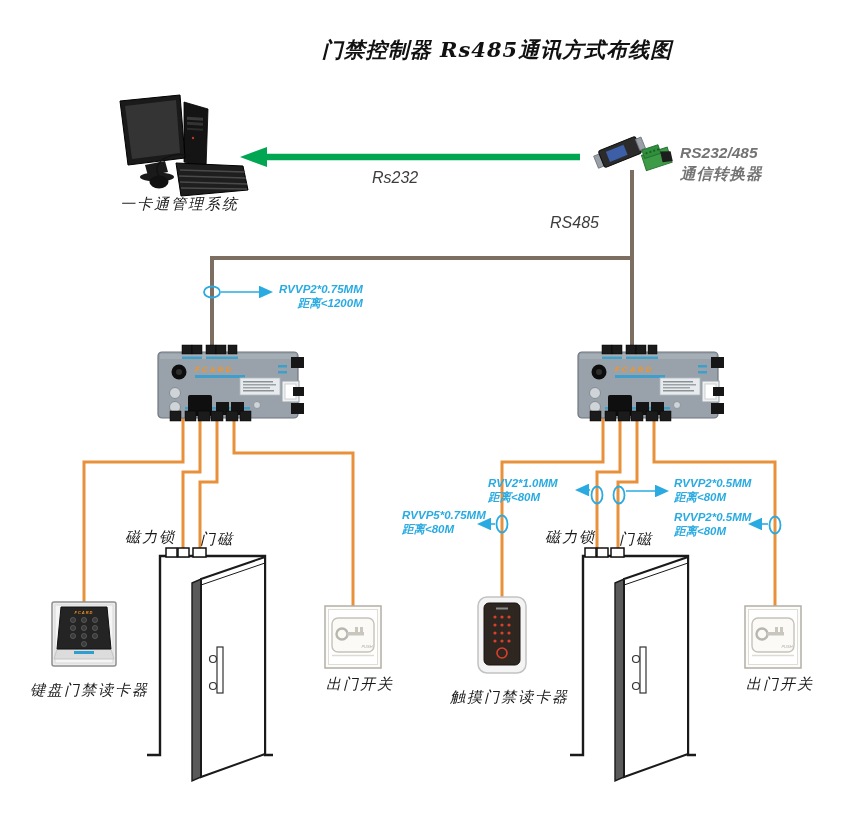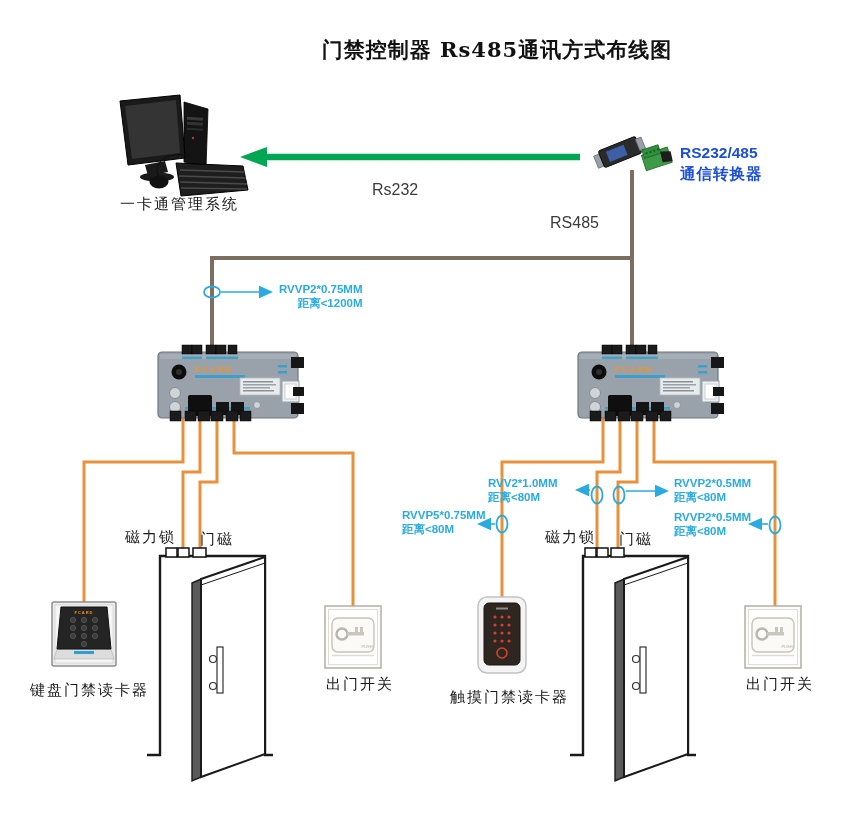--- a/index.html
+++ b/index.html
@@ -1,24 +1,24 @@
 <!DOCTYPE html>
 <html><head>
 <meta charset="utf-8">
 <style>
   html,body{margin:0;padding:0;background:#fff;}
   #canvas{position:relative;width:850px;height:828px;background:#ffffff;overflow:hidden;
-          font-family:"Liberation Sans","DejaVu Sans",sans-serif;}
+          font-family:"Liberation Sans","DejaVu Sans",sans-serif;font-style:italic;}
   #diagram-svg{position:absolute;left:0;top:0;}
   .lbl{position:absolute;color:#1a1a1a;white-space:nowrap;}
   .cn{font-family:"DejaVu Serif","Liberation Serif",serif;font-size:15px;letter-spacing:2px;}
   .en{font-family:"Liberation Sans","DejaVu Sans",sans-serif;font-size:16px;color:#3c3c3c;}
   .title{font-family:"DejaVu Serif","Liberation Serif",serif;font-size:21px;font-weight:bold;
          letter-spacing:1px;color:#111;width:400px;text-align:center;}
-  .conv{font-size:15.5px;line-height:21px;color:#1d4ed8;font-weight:bold;
+  .conv{font-size:15.5px;line-height:21px;color:#737373;font-weight:bold;
         font-family:"Liberation Sans","DejaVu Sans",sans-serif;}
   .ann{position:absolute;color:#29abe2;font-weight:bold;font-size:11.5px;line-height:14px;
        white-space:nowrap;font-family:"Liberation Sans","DejaVu Sans",sans-serif;}
   .ann span{display:block;}
 </style>
 </head>
 <body>
 
 <div id="canvas">
 
@@ -241,21 +241,21 @@
     <line x1="626" y1="491" x2="666" y2="491" marker-end="url(#arrBlue)"></line>
     <line x1="495" y1="524" x2="480" y2="524" marker-end="url(#arrBlue)"></line>
     <line x1="768" y1="524" x2="751" y2="524" marker-end="url(#arrBlue)"></line>
   </g>
 </svg>
 
 <div class="lbl title" style="left:297px;top:36px;">门禁控制器 Rs485通讯方式布线图</div>
 
 <div class="lbl cn" style="left:120px;top:195px;">一卡通管理系统</div>
 
-<div class="lbl en" style="left:372px;top:169px;margin-top:12px;">Rs232</div>
+<div class="lbl en" style="left:372px;top:169px;">Rs232</div>
 
 <div class="lbl conv" style="left:680px;top:142px;">
   <span style="display:block;">RS232/485</span>
   <span style="display:block;letter-spacing:1px;">通信转换器</span>
 </div>
 
 <div class="lbl en" style="left:550px;top:214px;">RS485</div>
 
 <div class="ann" style="left:279px;top:282px;text-align:right;">
   <span>RVVP2*0.75MM</span>

